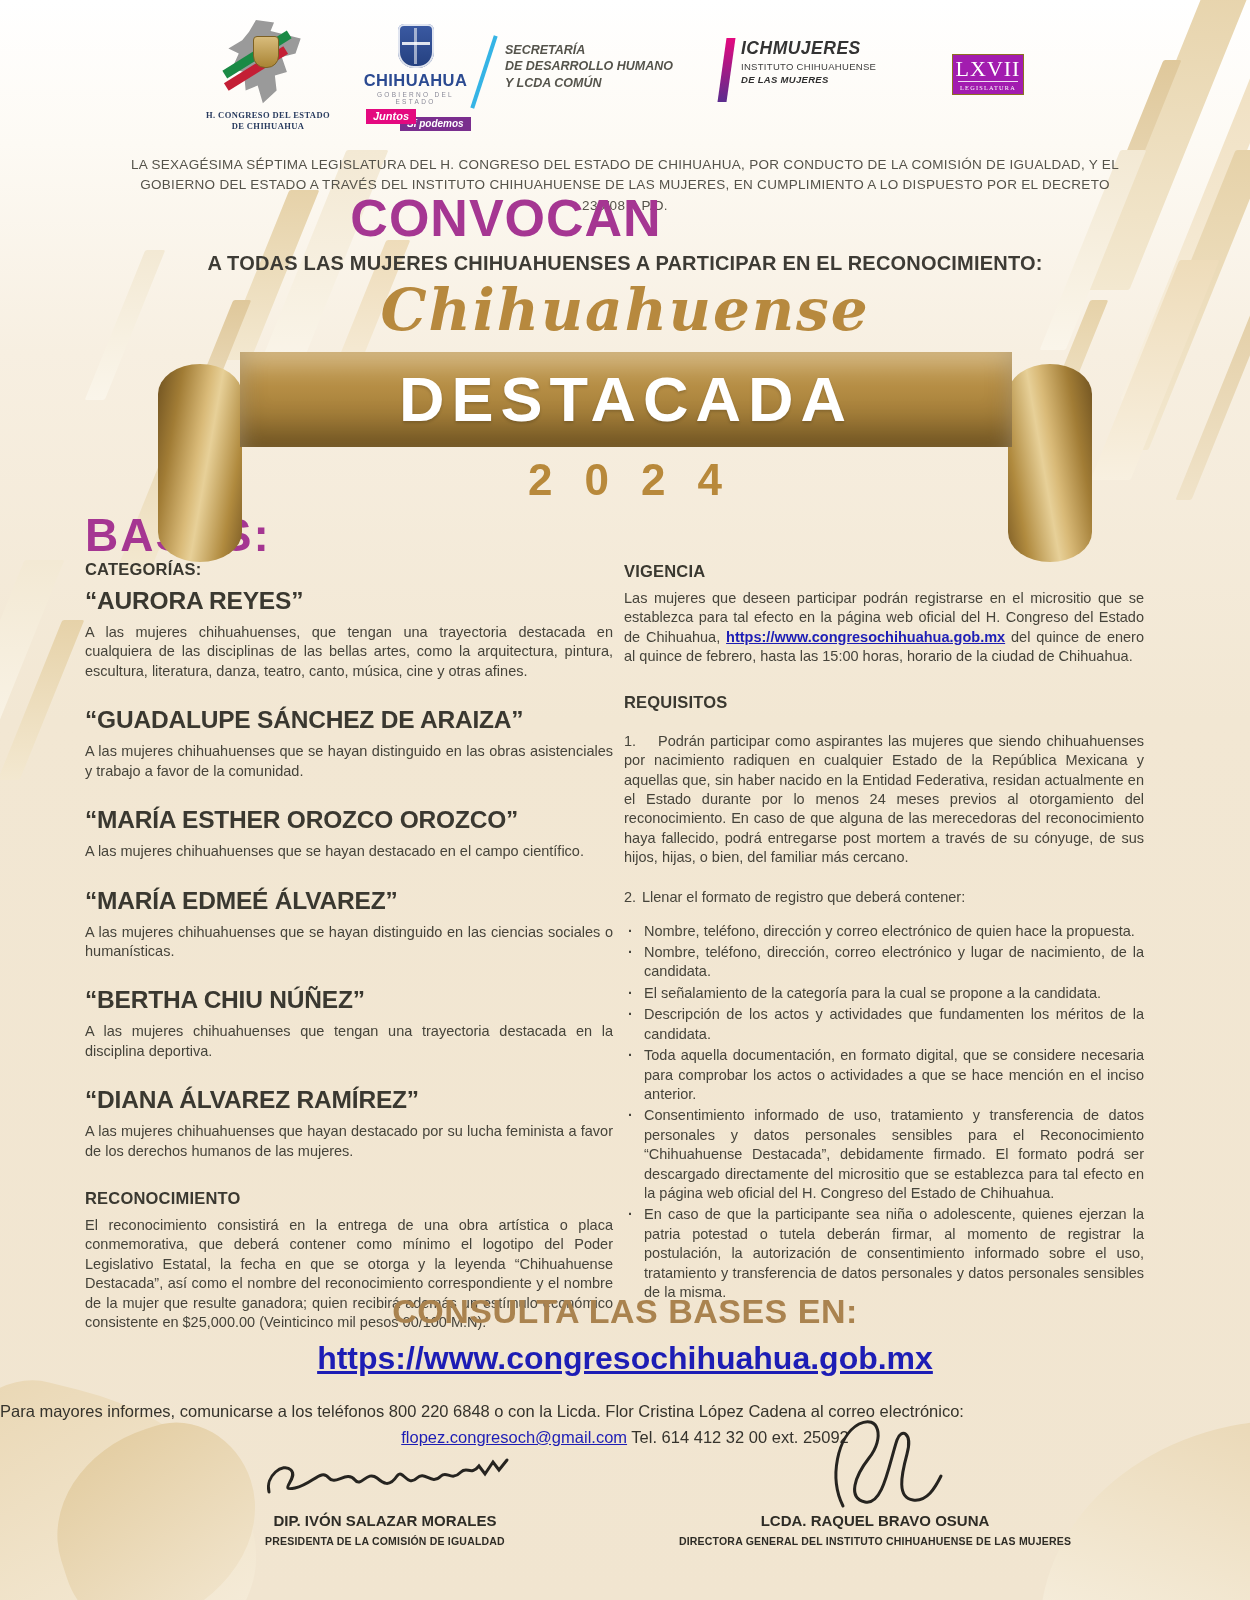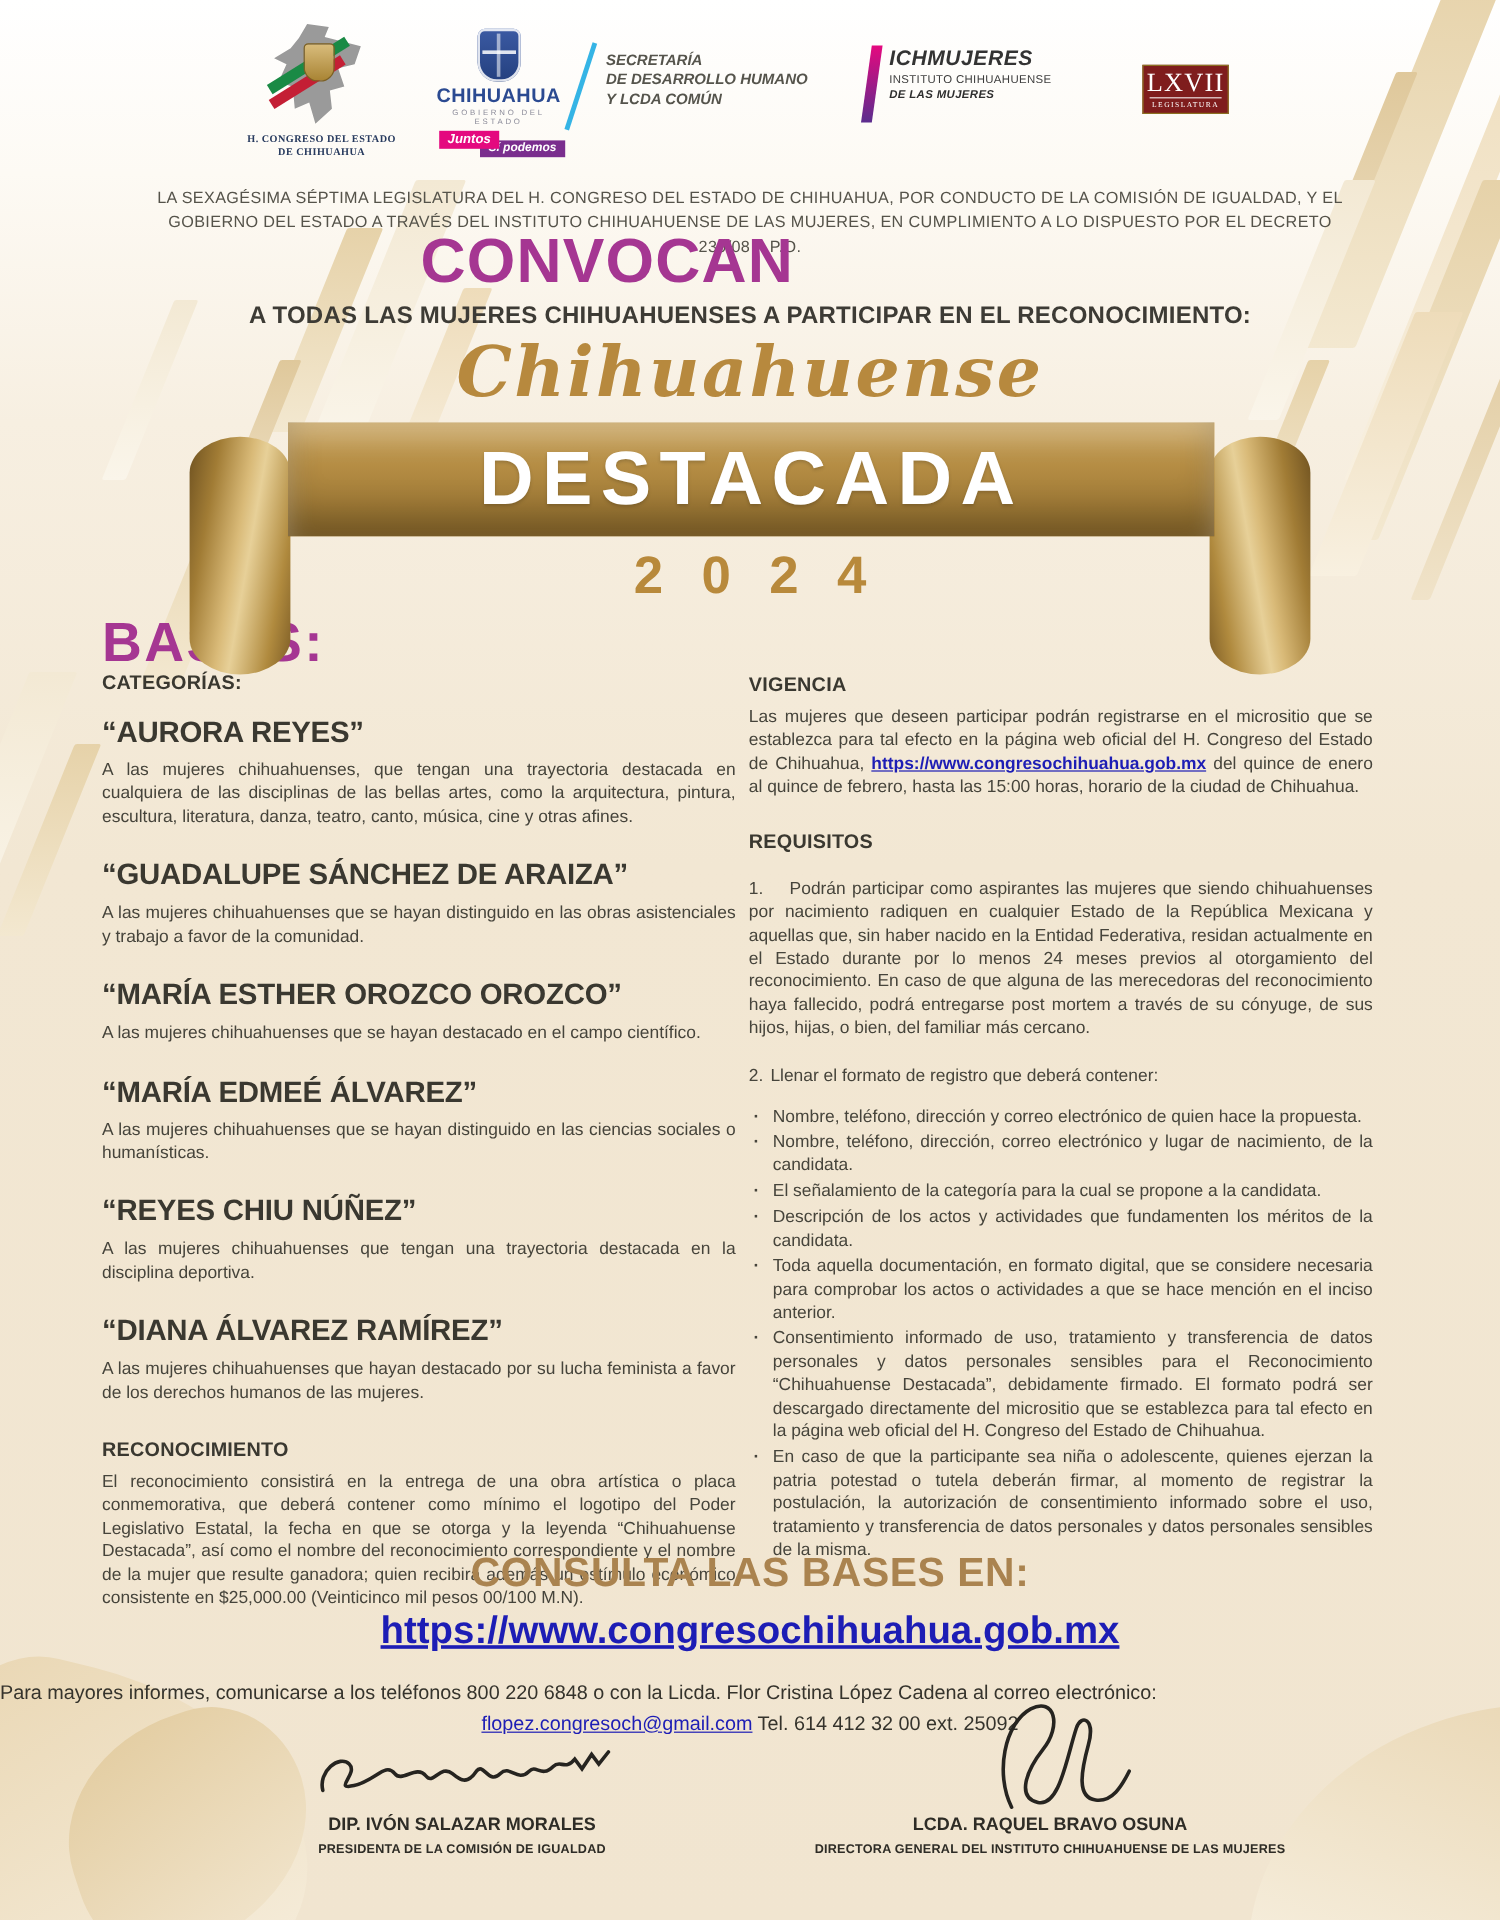--- a/index.html
+++ b/index.html
@@ -55,21 +55,21 @@
   .hdr-slash { position:absolute; left:482px; top:34px; width:4px; height:76px; background:#35b4e5; transform:rotate(18deg); }
   .lg-secretaria { position:absolute; left:505px; top:42px; width:190px; font-style:italic; font-weight:bold;
     color:#55544c; font-size:12.5px; line-height:1.3; }
 
   .lg-ich { position:absolute; left:722px; top:38px; display:flex; }
   .ich-bar { width:9px; height:64px; background:linear-gradient(180deg,#e4097f,#5b2d8e); transform:skewX(-8deg); margin-right:10px; }
   .ich-word { font-size:17.5px; font-weight:900; font-style:italic; color:#333; letter-spacing:.5px; }
   .ich-l2 { font-size:9.5px; color:#3c3c3c; margin-top:2px; letter-spacing:.3px; }
   .ich-l3 { font-size:9.5px; color:#2e2e2e; font-weight:bold; font-style:italic; margin-top:2px; letter-spacing:.3px; }
 
-  .lg-lxvii { position:absolute; left:952px; top:54px; width:70px; background:#7f1d1d; border:1px solid #8c7122;
+  .lg-lxvii { position:absolute; left:952px; top:54px; width:70px; background:#a21caf; border:1px solid #8c7122;
     color:#fff; text-align:center; font-family:"Liberation Serif",serif; padding:2px 0 3px; }
   .lxvii-roman { font-size:22px; letter-spacing:1px; line-height:1.05; }
   .lxvii-rule { height:1px; background:rgba(255,255,255,.85); margin:1px 5px 2px; }
   .lxvii-label { font-size:6.3px; letter-spacing:1.2px; }
 
   
   .intro { position:absolute; left:120px; top:141px; width:1010px; text-align:center;
     font-size:13.5px; line-height:1.55; color:#55534a; letter-spacing:.3px; font-weight:500; }
   .convocan { position:absolute; left:0; top:188px; width:1012px; text-align:center;
     font-size:52px; font-weight:800; color:#a53692; letter-spacing:1px; }
@@ -93,21 +93,21 @@
   .year { position:absolute; left:0; top:455px; width:1250px; text-align:center;
     font-size:44px; font-weight:800; color:#b8893b; letter-spacing:32px; padding-left:32px; box-sizing:border-box; }
 
   
   .bases-heading { position:absolute; left:85px; top:508px; font-size:46px; font-weight:800; color:#a53692; letter-spacing:2px; }
   .col { position:absolute; text-align:justify; }
   .col-left { left:85px; top:560px; width:528px; }
   .col-right { left:624px; top:562px; width:520px; }
   .sec-h { font-size:16.5px; font-weight:800; color:#3a3830; letter-spacing:.2px; text-align:left; }
   .cat-name { font-size:24.5px; font-weight:800; color:#3a3830; margin-top:25px; letter-spacing:-.2px; text-align:left; }
-  .cat-name.first { margin-top:18px; }
+  .cat-name.first { margin-top:8px; }
   .body-p { font-size:14.5px; line-height:1.34; color:#46443b; margin-top:8px; }
   .reco-h { margin-top:28px; }
   .req-h { margin-top:26px; }
   .req-p { margin-top:20px; }
   .num1 { display:inline-block; min-width:34px; }
   .num2 { display:inline-block; min-width:18px; }
   .bullet { position:relative; padding-left:20px; margin-top:2px; font-size:14.5px; line-height:1.34; color:#46443b; }
   .bullet::before { content:"\00B7"; position:absolute; left:4px; top:0; font-weight:bold; color:#46443b; }
   .inline-link { color:#1d1db5; text-decoration:underline; font-weight:bold; cursor:pointer; }
 
@@ -231,21 +231,21 @@
 
   <div class="cat-name">“GUADALUPE SÁNCHEZ DE ARAIZA”</div>
   <p class="body-p">A las mujeres chihuahuenses que se hayan distinguido en las obras asistenciales y trabajo a favor de la comunidad.</p>
 
   <div class="cat-name">“MARÍA ESTHER OROZCO OROZCO”</div>
   <p class="body-p">A las mujeres chihuahuenses que se hayan destacado en el campo científico.</p>
 
   <div class="cat-name">“MARÍA EDMEÉ ÁLVAREZ”</div>
   <p class="body-p">A las mujeres chihuahuenses que se hayan distinguido en las ciencias sociales o humanísticas.</p>
 
-  <div class="cat-name">“REYES CHIU NÚÑEZ”</div>
+  <div class="cat-name">“BERTHA CHIU NÚÑEZ”</div>
   <p class="body-p">A las mujeres chihuahuenses que tengan una trayectoria destacada en la disciplina deportiva.</p>
 
   <div class="cat-name">“DIANA ÁLVAREZ RAMÍREZ”</div>
   <p class="body-p">A las mujeres chihuahuenses que hayan destacado por su lucha feminista a favor de los derechos humanos de las mujeres.</p>
 
   <div class="sec-h reco-h">RECONOCIMIENTO</div>
   <p class="body-p">El reconocimiento consistirá en la entrega de una obra artística o placa conmemorativa, que deberá contener como mínimo el logotipo del Poder Legislativo Estatal, la fecha en que se otorga y la leyenda “Chihuahuense Destacada”, así como el nombre del reconocimiento correspondiente y el nombre de la mujer que resulte ganadora; quien recibirá además un estímulo económico consistente en $25,000.00 (Veinticinco mil pesos 00/100 M.N).</p>
 </div>
 
 <div class="col col-right">

